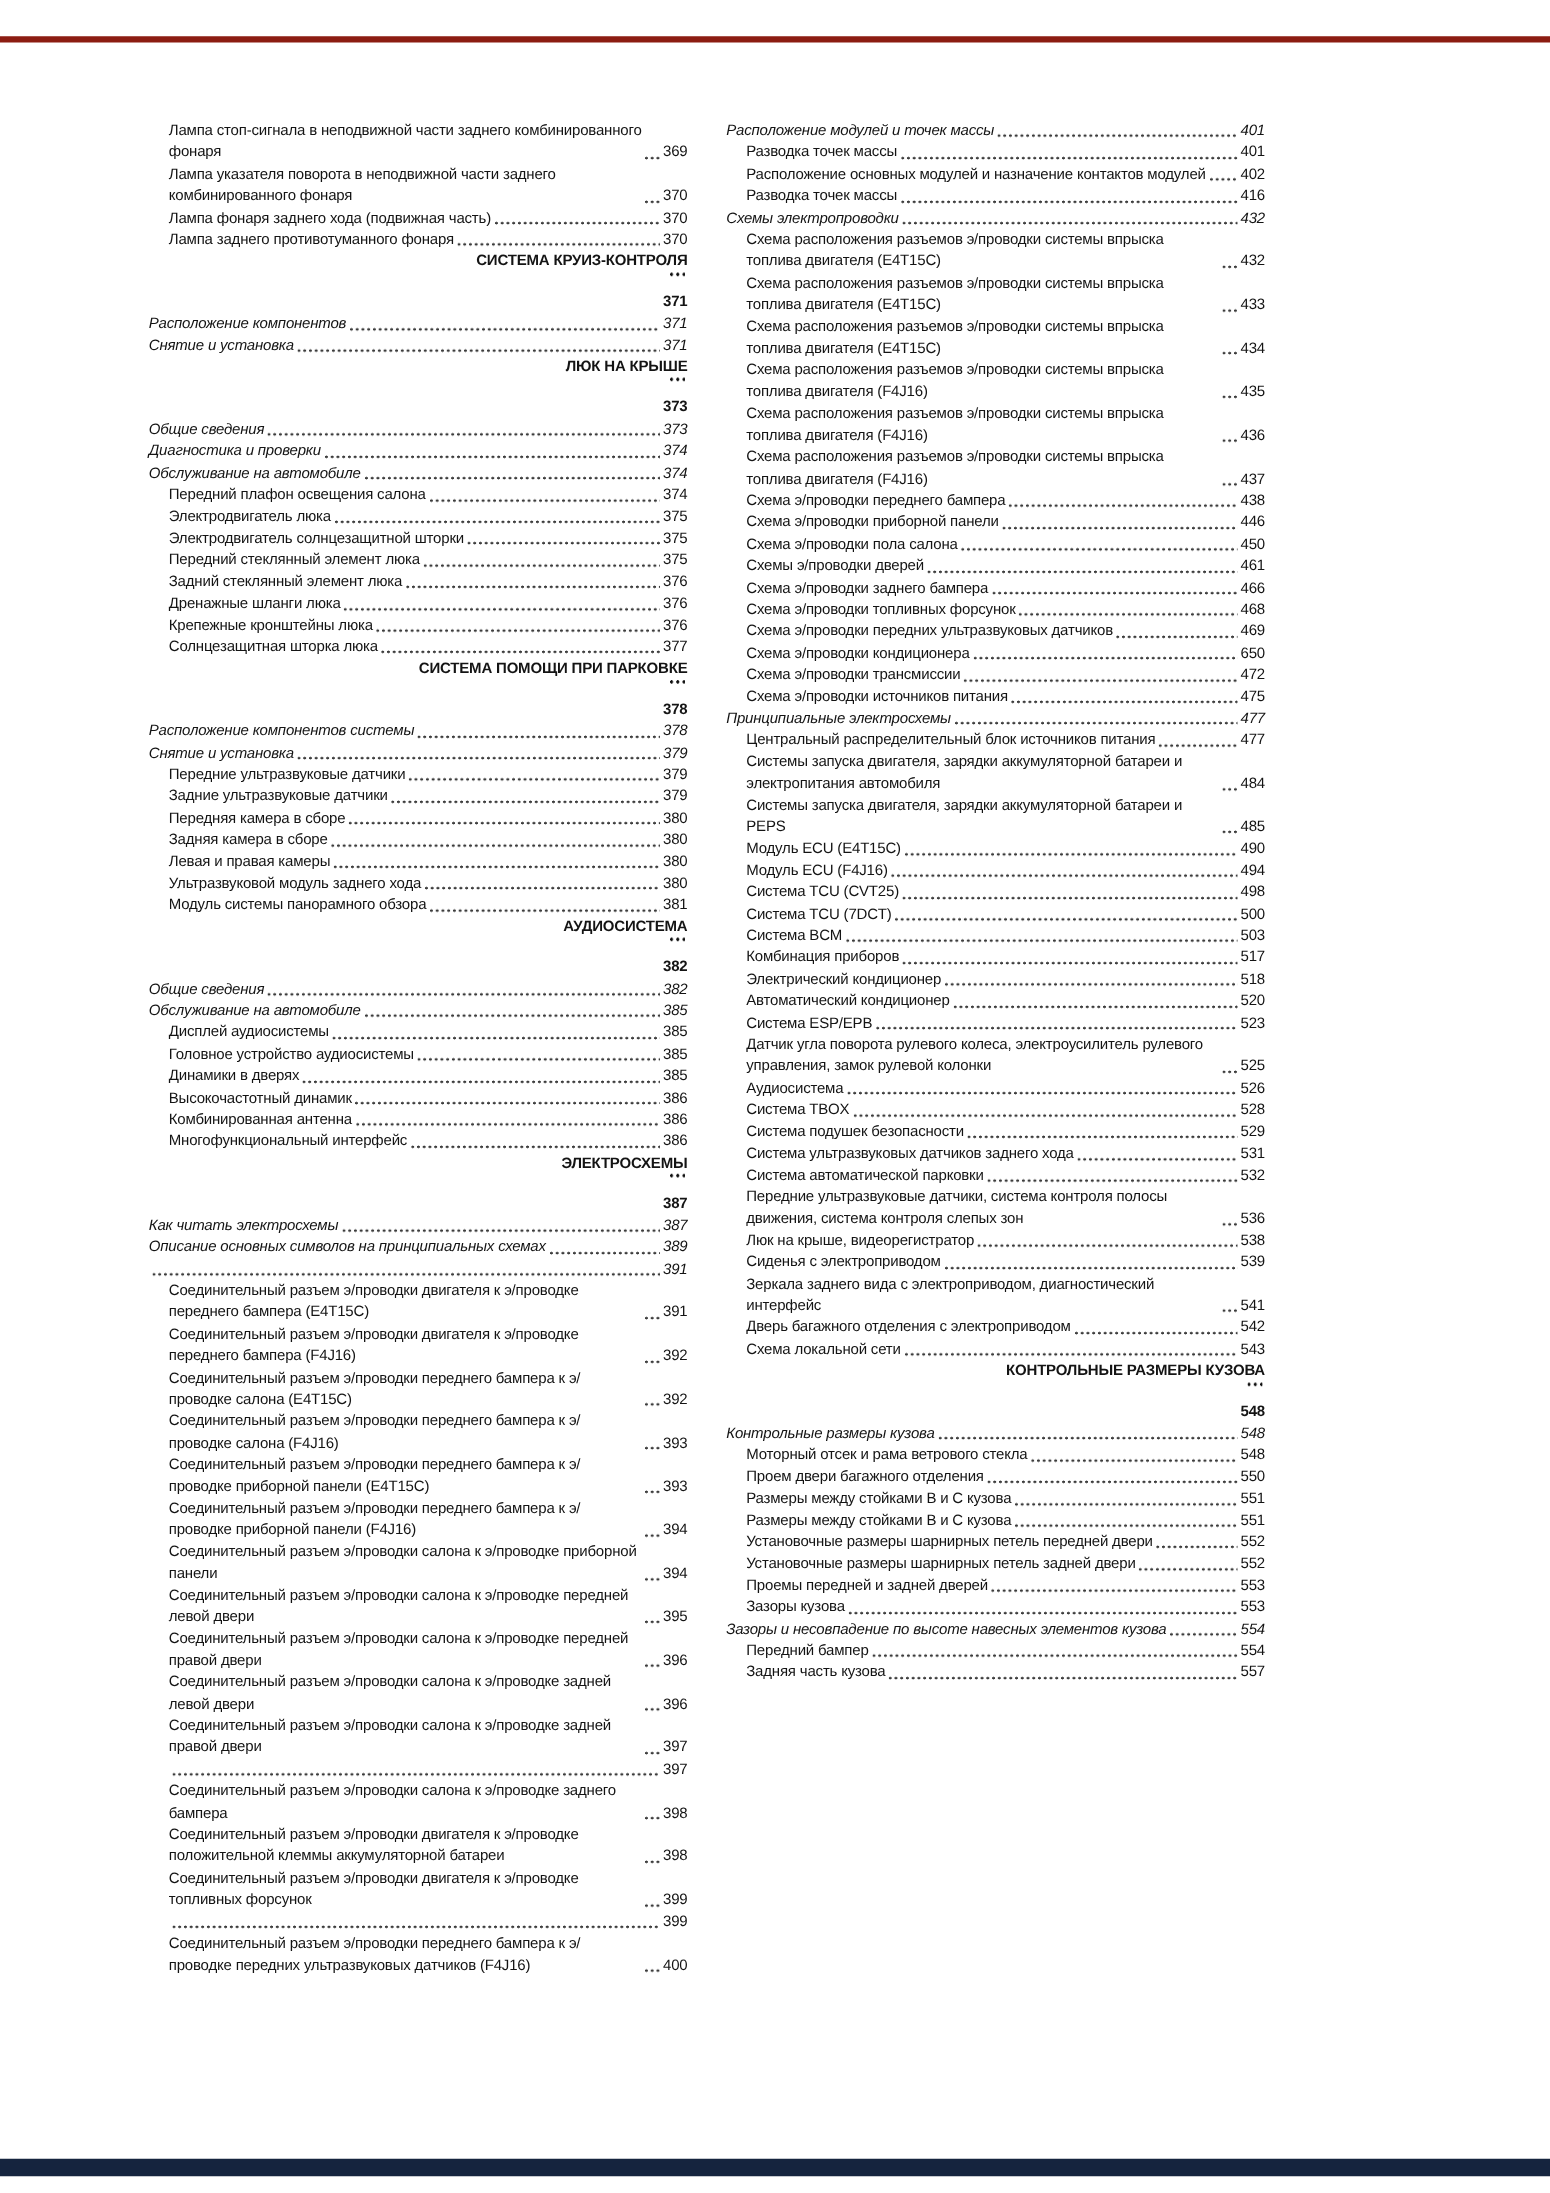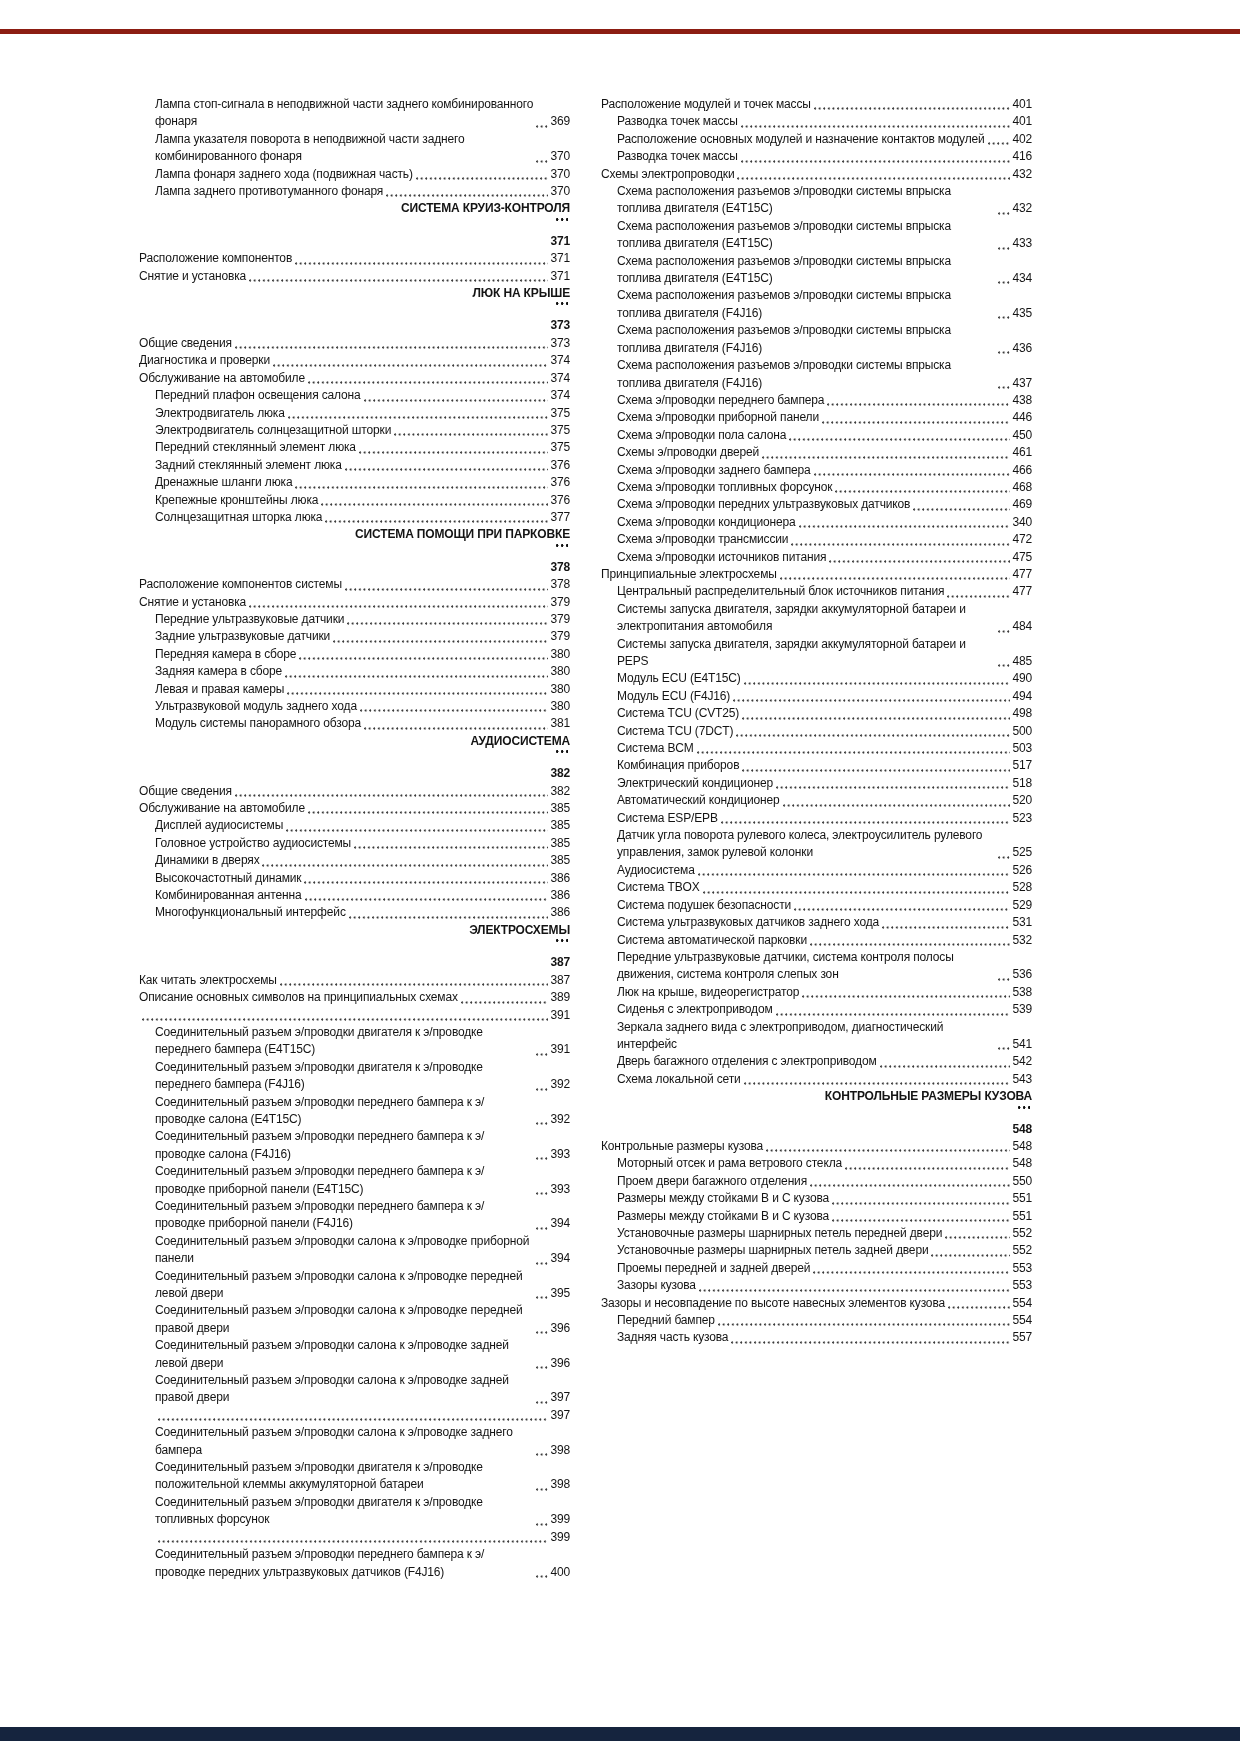--- a/index.html
+++ b/index.html
@@ -7,32 +7,32 @@
     position: relative;
     width: 1240px;
     height: 1754px;
     background: #ffffff;
     font-family: "Liberation Sans", "DejaVu Sans", sans-serif;
     color: #141414;
     overflow: hidden;
   }
   .top-rule   { position: absolute; left: 0; top: 29px;   width: 100%; height: 5px; }
   .footer-bar { position: absolute; left: 0; top: 1727px; width: 100%; height: 14px; }
-  .toc-col { position: absolute; top: 96px; width: 446px; margin-left: 20px; }
+  .toc-col { position: absolute; top: 96px; width: 446px; }
   .col-left  { left: 104px; }
   .col-right { left: 566px; }
   .toc-item {
     display: flex;
     align-items: flex-end;
     font-size: 12px;
     line-height: 17.4px;
     letter-spacing: -0.15px;
   }
   .toc-item.lvl-0 { font-weight: 700; flex-direction: column; }
-  .toc-item.lvl-1 { padding-left: 15px; }
+  .toc-item.lvl-1 { padding-left: 15px; font-style: italic; }
   .toc-item.lvl-2 { padding-left: 31px; }
   .toc-text { flex: 0 1 auto; }
   .leader {
     flex: 1 1 12px;
     min-width: 12px;
     height: 3px;
     margin: 0 2px 3px 3px;
     background-image: radial-gradient(circle at 1.1px 1.5px, #3c3c3c 0.95px, transparent 1.25px);
     background-size: 4.6px 3px;
     background-repeat: repeat-x;
@@ -429,21 +429,21 @@
         <span class="pg">468</span>
       </div>
       <div class="toc-item lvl-2">
         <span class="toc-text">Схема э/проводки передних ультразвуковых датчиков</span>
         <span class="leader"></span>
         <span class="pg">469</span>
       </div>
       <div class="toc-item lvl-2">
         <span class="toc-text">Схема э/проводки кондиционера</span>
         <span class="leader"></span>
-        <span class="pg">340</span>
+        <span class="pg">650</span>
       </div>
       <div class="toc-item lvl-2">
         <span class="toc-text">Схема э/проводки трансмиссии</span>
         <span class="leader"></span>
         <span class="pg">472</span>
       </div>
       <div class="toc-item lvl-2">
         <span class="toc-text">Схема э/проводки источников питания</span>
         <span class="leader"></span>
         <span class="pg">475</span>

